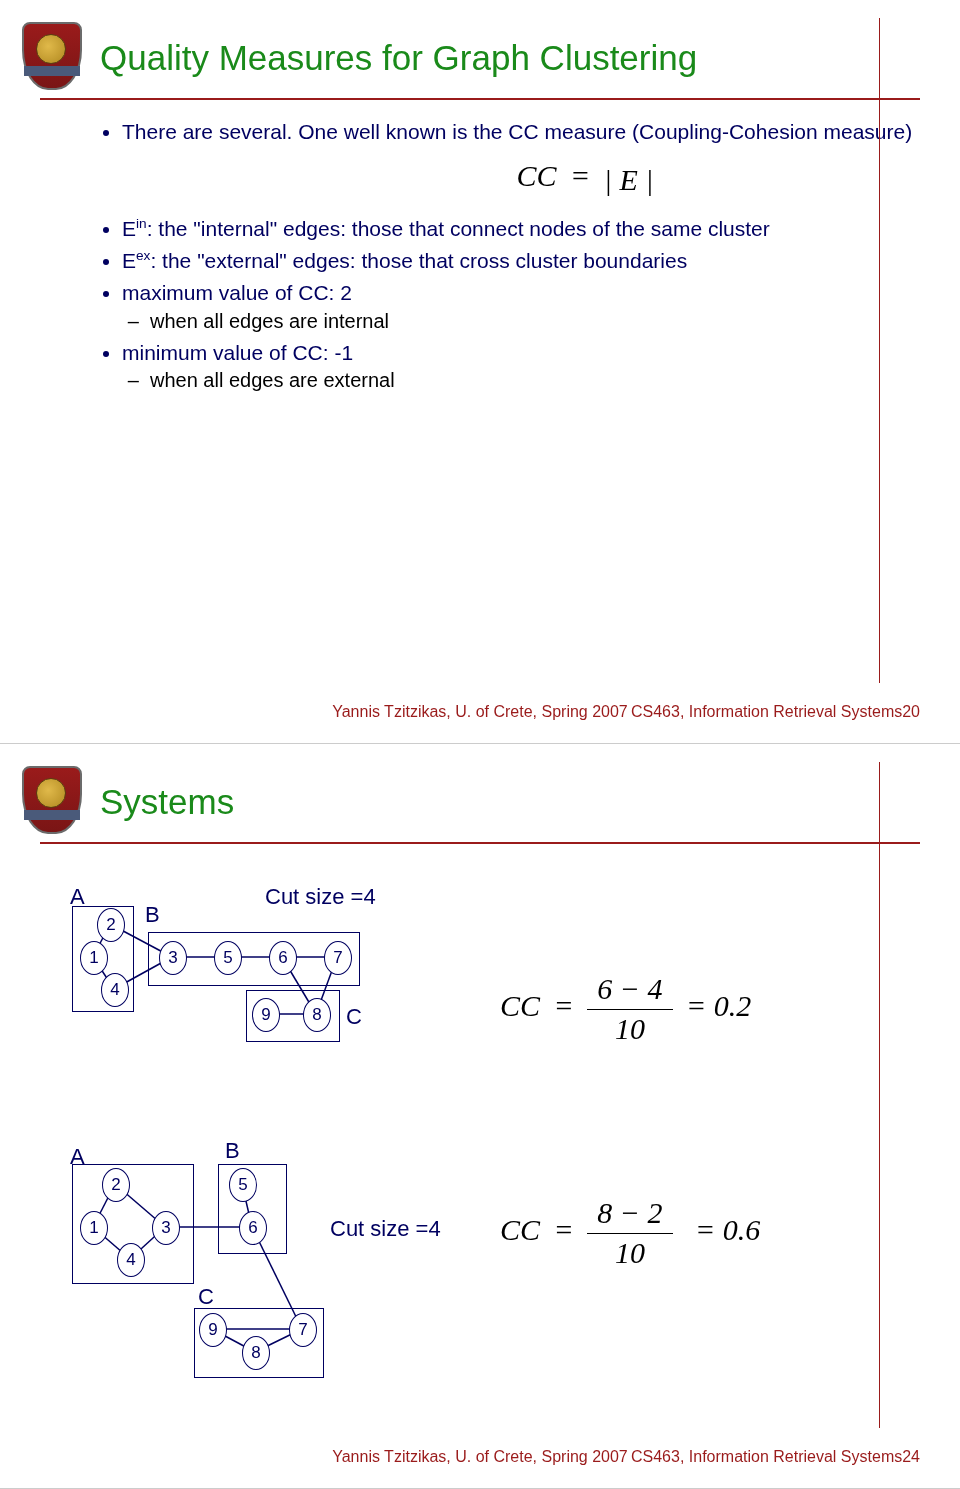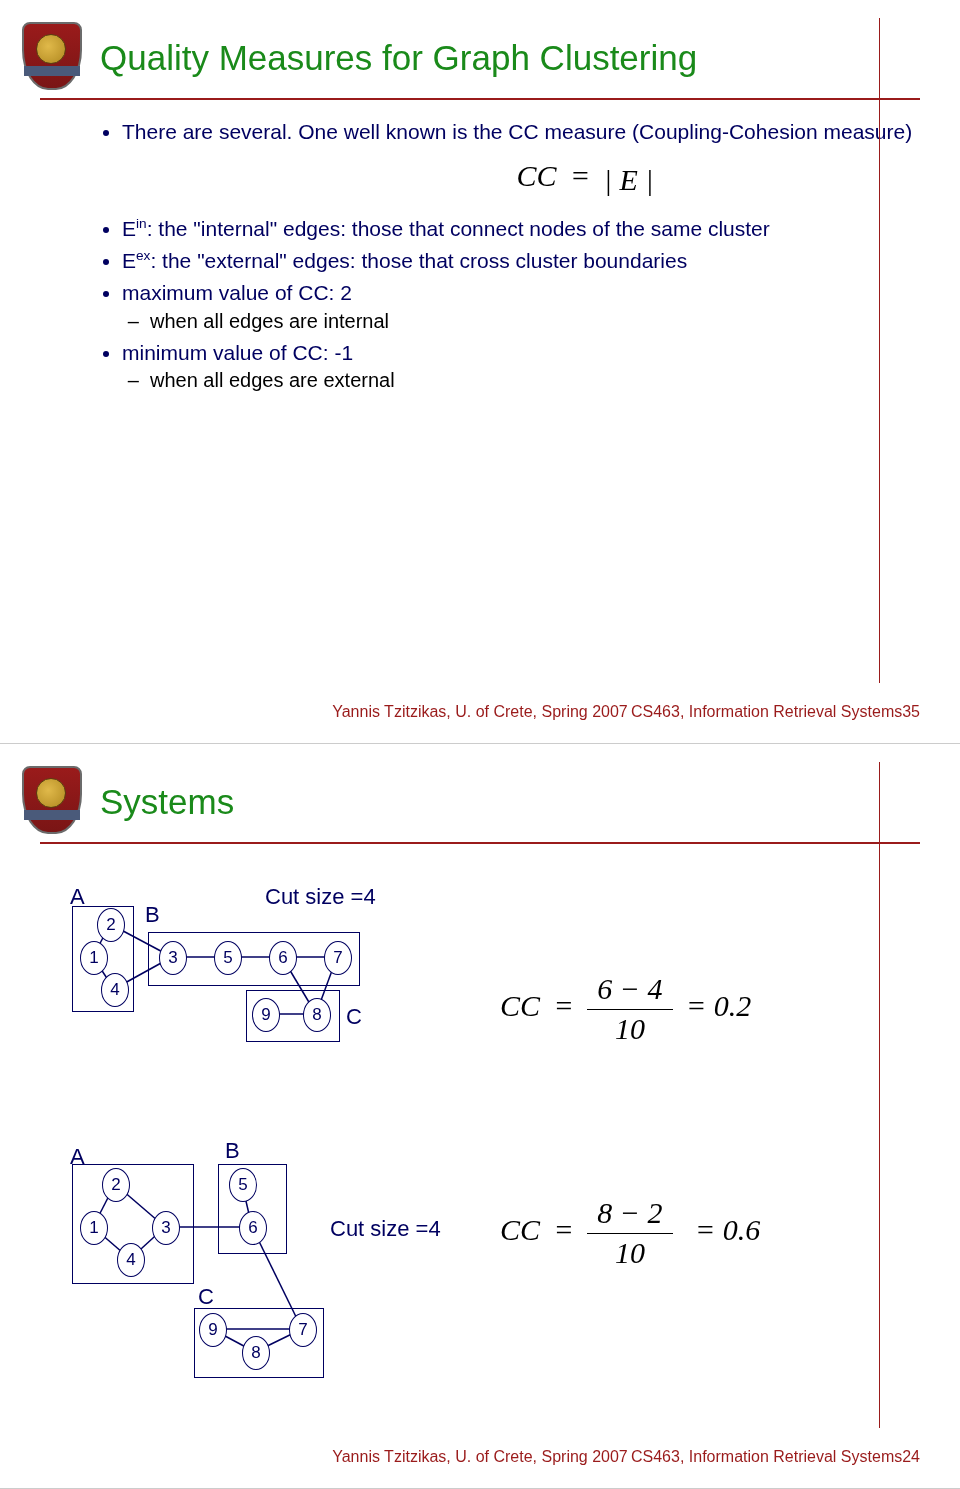--- a/index.html
+++ b/index.html
@@ -212,21 +212,21 @@
         <ul>
             <li>when all edges are external</li>
           </ul>
       </li>
     </ul>
   </div>
 
   <div class="footer">
     <span class="left">CS463, Information Retrieval Systems</span>
     <span class="mid">Yannis Tzitzikas, U. of Crete, Spring  2007</span>
-    <span class="right">35</span>
+    <span class="right">20</span>
   </div>
 </div>
 
 <div class="slide slide2">
   <div class="vline"></div>
   <div class="logo">
     <div class="shield">
         <div class="shield-inner"></div>
         <div class="shield-band"></div>
       </div>

